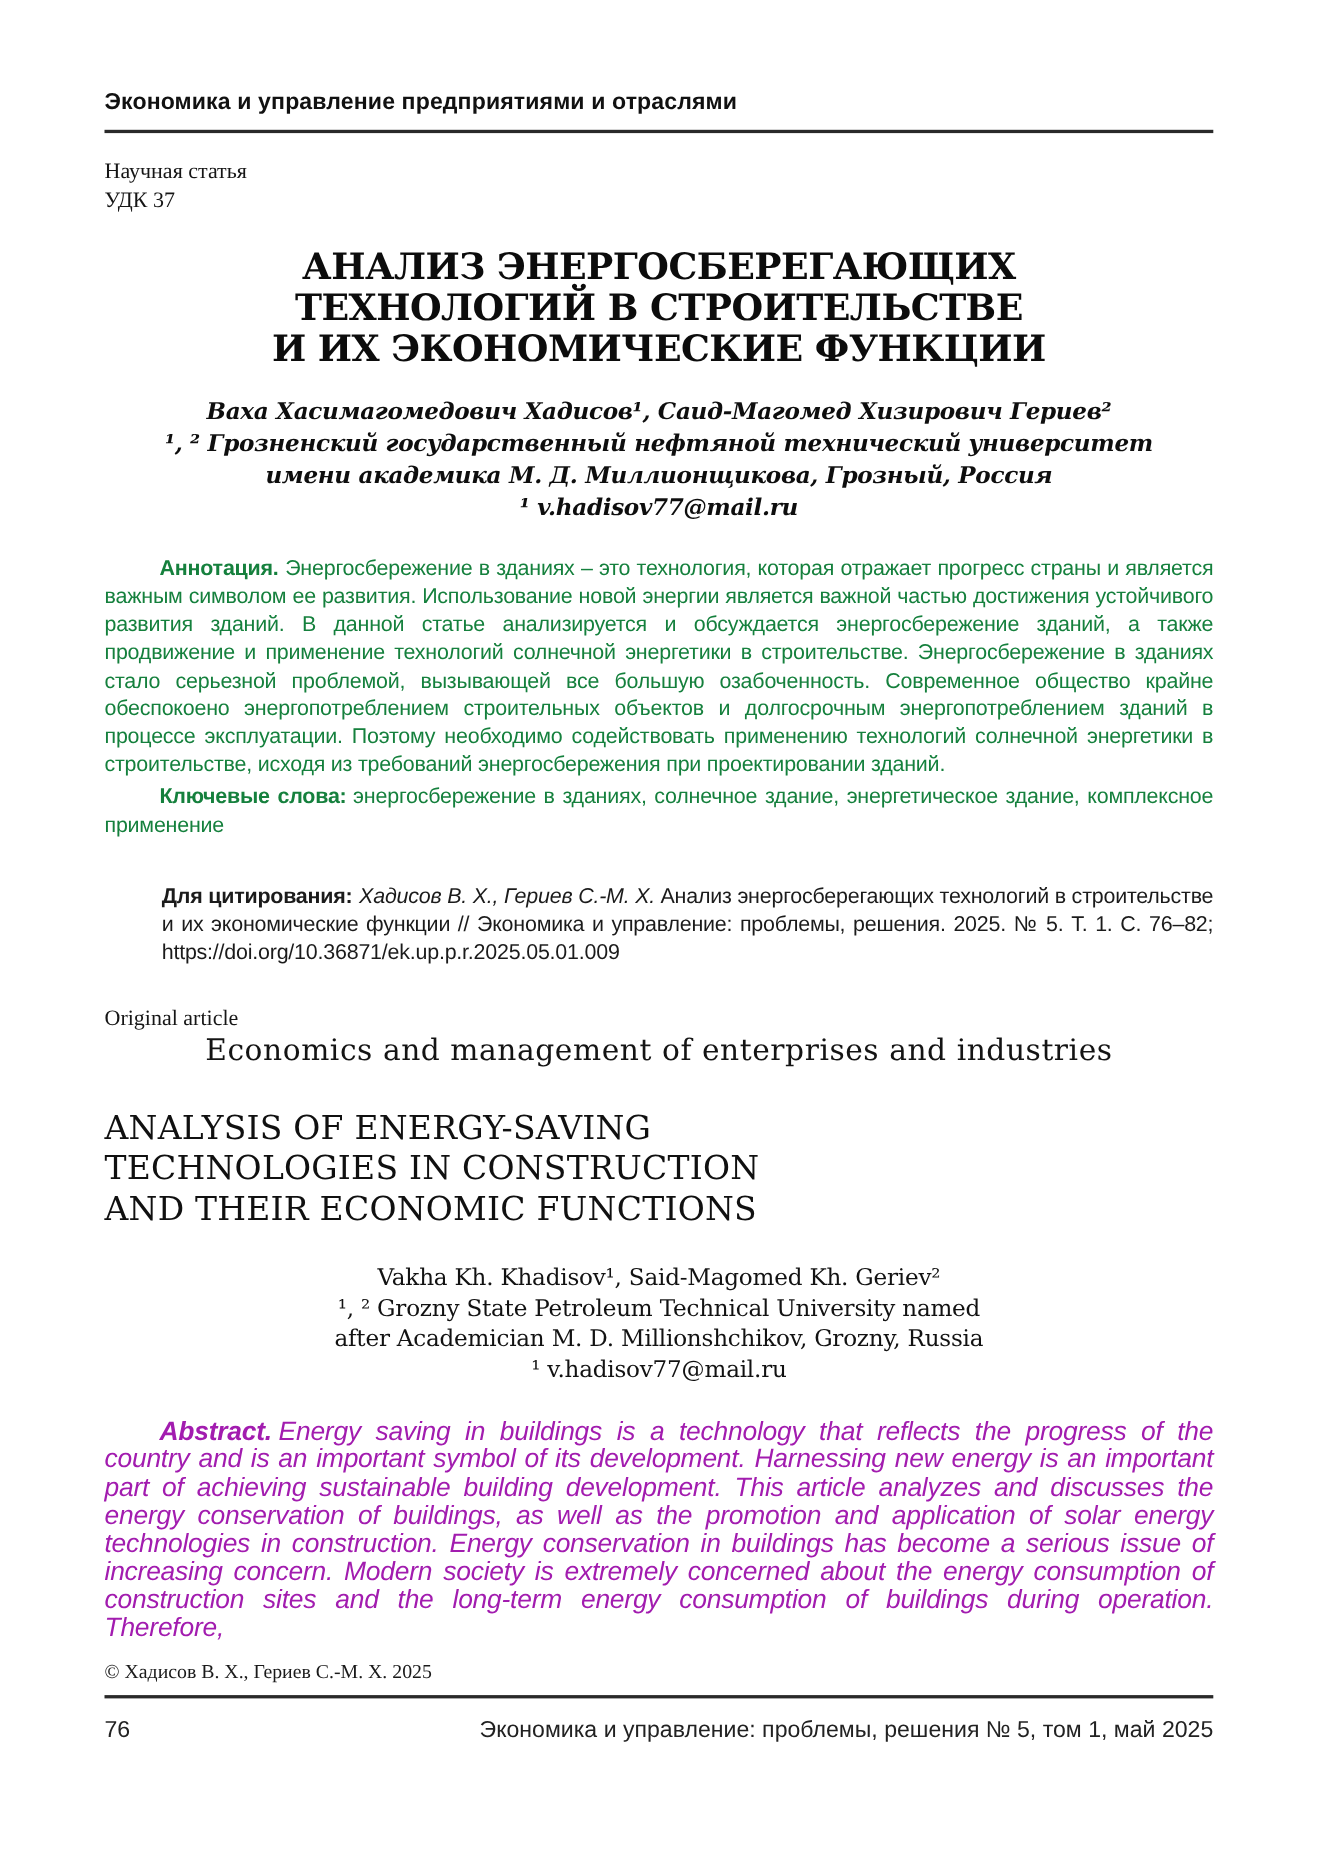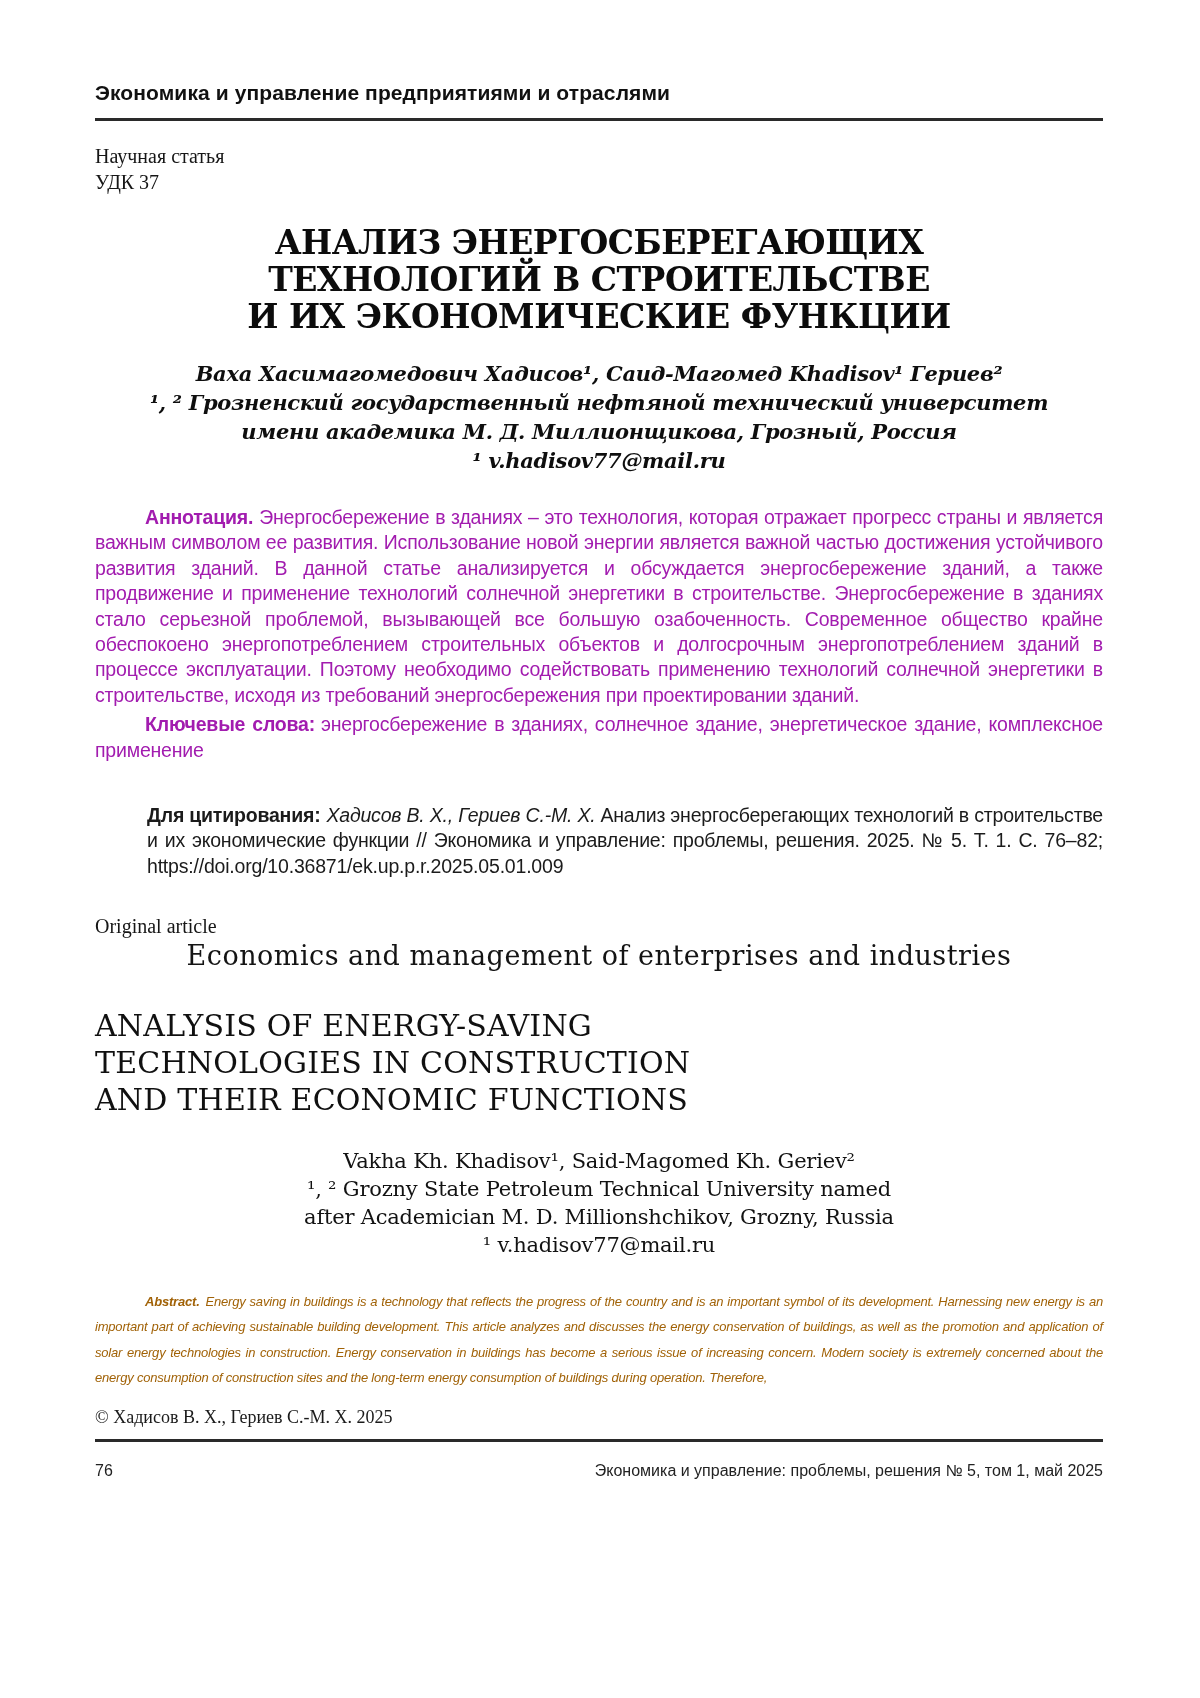--- a/index.html
+++ b/index.html
@@ -65,21 +65,21 @@
     color: #0e0e0e;
     letter-spacing: -0.3px;
   }
   
   .para-ru {
     margin: 0;
     font-size: 19.5px;
     line-height: 25.4px;
     text-align: justify;
     text-indent: 50px;
-    color: #a21caf;
+    color: #15803d;
     letter-spacing: -0.2px;
   }
   .para-abstract { margin-top: 30px; }
   .para-keywords { margin-top: 4px; }
   .label-b { font-weight: bold; margin-right: 6px; }
   
   .citation {
     margin: 40px 0 0 52px;
     font-size: 19.5px;
     line-height: 25.3px;
@@ -121,42 +121,42 @@
     font-family: "DejaVu Serif", serif;
     font-size: 21px;
     line-height: 28px;
     text-align: center;
     color: #121212;
     letter-spacing: -0.2px;
   }
   .para-en {
     margin: 30px 0 0 0;
     font-style: italic;
-    font-size: 13px;
+    font-size: 24px;
     line-height: 25.5px;
     text-align: justify;
     text-indent: 50px;
-    color: #a16207;
+    color: #a21caf;
     letter-spacing: -0.2px;
   }
   .para-en .label-bi { font-weight: bold; margin-right: 6px; }
   .copyright {
     margin-top: 14px;
     font-family: "Liberation Serif", serif;
     font-size: 18px;
     line-height: 24px;
     color: #1a1a1a;
   }
   .rule-bottom { margin-top: 10px; }
   .footer-row {
     margin-top: 16px;
     display: flex;
     justify-content: space-between;
     align-items: center;
-    font-size: 16px;
+    font-size: 21px;
     line-height: 26px;
     color: #222;
   }
 </style>
 </head>
 <body>
 
 <div class="page">
 
   <div class="section-header">Экономика и управление предприятиями и отраслями</div>
@@ -167,21 +167,21 @@
     <div>УДК 37</div>
   </div>
 
   <h1 class="title-ru">
     <span>АНАЛИЗ ЭНЕРГОСБЕРЕГАЮЩИХ</span><br>
     <span>ТЕХНОЛОГИЙ В СТРОИТЕЛЬСТВЕ</span><br>
     <span>И ИХ ЭКОНОМИЧЕСКИЕ ФУНКЦИИ</span>
   </h1>
 
   <div class="authors-ru">
-    <div>Ваха Хасимагомедович Хадисов¹, Саид-Магомед Khadisov¹ Гериев²</div>
+    <div>Ваха Хасимагомедович Хадисов¹, Саид-Магомед Хизирович Гериев²</div>
     <div>¹, ² Грозненский государственный нефтяной технический университет</div>
     <div>имени академика М. Д. Миллионщикова, Грозный, Россия</div>
     <div>¹ v.hadisov77@mail.ru</div>
   </div>
 
   <p class="para-ru para-abstract"><span class="label-b">Аннотация.</span><span>Энергосбережение в зданиях – это технология, которая отражает прогресс страны и является важным символом ее развития. Использование новой энергии является важной частью достижения устойчивого развития зданий. В данной статье анализируется и обсуждается энергосбережение зданий, а также продвижение и применение технологий солнечной энергетики в строительстве. Энергосбережение в зданиях стало серьезной проблемой, вызывающей все большую озабоченность. Современное общество крайне обеспокоено энергопотреблением строительных объектов и долгосрочным энергопотреблением зданий в процессе эксплуатации. Поэтому необходимо содействовать применению технологий солнечной энергетики в строительстве, исходя из требований энергосбережения при проектировании зданий.</span></p>
 
   <p class="para-ru para-keywords"><span class="label-b">Ключевые слова:</span><span>энергосбережение в зданиях, солнечное здание, энергетическое здание, комплексное применение</span></p>
 
   <div class="citation"><span class="label-b">Для цитирования:</span><span class="authors-it">Хадисов В. Х., Гериев С.-М. Х.</span><span>Анализ энергосберегающих технологий в строительстве и их экономические функции // Экономика и управление: проблемы, решения. 2025. № 5. Т. 1. С. 76–82; https://doi.org/10.36871/ek.up.p.r.2025.05.01.009</span></div>

